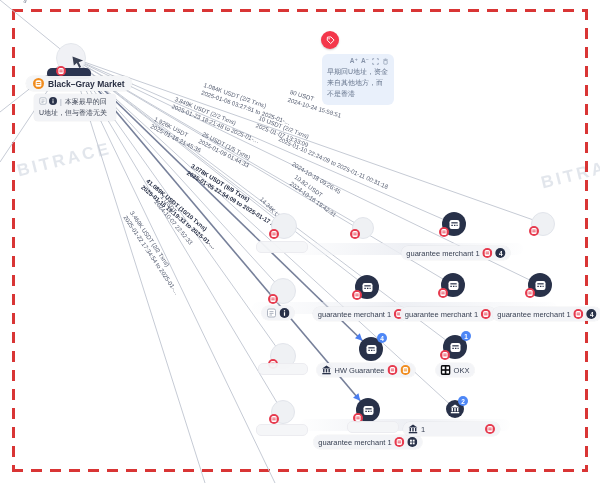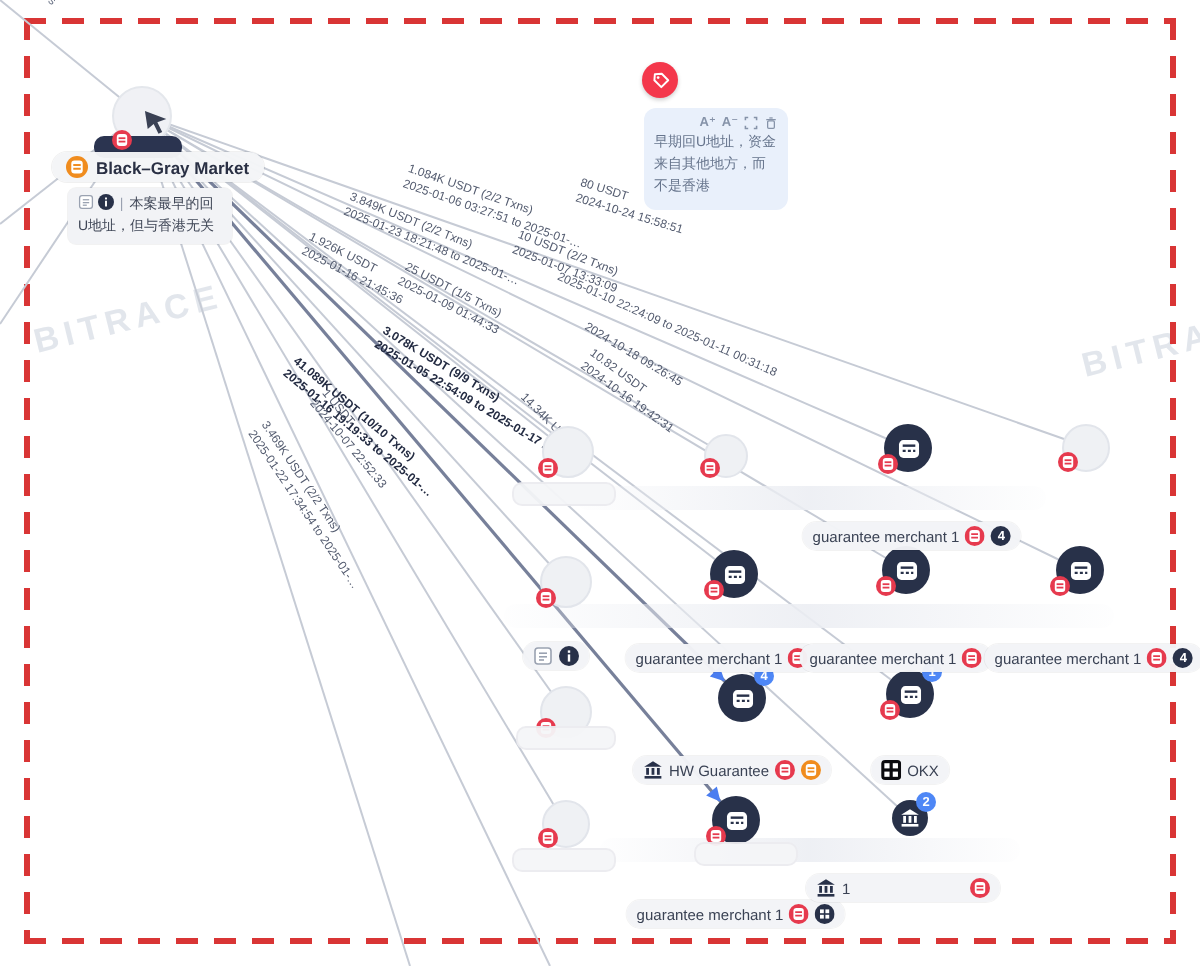--- a/index.html
+++ b/index.html
@@ -24,21 +24,21 @@
   .node{position:absolute;border-radius:50%;z-index:5;}
   .node.gray{background:#eff1f4;border:1px solid #e2e5eb;}
   .node.navy,.node.bank{background:#283149;display:flex;align-items:center;justify-content:center;}
   .badge{position:absolute;border-radius:50%;display:flex;align-items:center;justify-content:center;z-index:6;}
   .badge.red{width:10px;height:10px;left:-3px;bottom:-1px;}
   .badge.blue{width:10px;height:10px;right:-4px;top:-4px;background:#4e87f6;color:#fff;
               font-size:6.5px;font-weight:bold;}
   
   .pill{position:absolute;display:inline-flex;align-items:center;gap:3px;z-index:7;
         background:rgba(243,244,247,.97);border-radius:8px;padding:2px 5px;font-size:7.5px;
-        color:#3a4254;white-space:nowrap;box-shadow:0 0 0 .5px rgba(0,0,0,.05);margin-top:15px;}
+        color:#3a4254;white-space:nowrap;box-shadow:0 0 0 .5px rgba(0,0,0,.05);}
   .pill .cnt{background:#283149;color:#fff;border-radius:50%;min-width:10px;height:10px;
              display:inline-flex;align-items:center;justify-content:center;font-size:6.5px;font-weight:bold;}
   .pill .pic{display:inline-flex;}
   .pill .pic svg{width:10px;height:10px;display:block;}
   .blank{position:absolute;background:#f5f6f8;border:1px solid #ececf0;border-radius:5px;opacity:.95;z-index:6;}
   
   .src-circle{position:absolute;left:56px;top:43px;width:28px;height:28px;border-radius:50%;
               background:#f0f1f5;border:1px solid #e4e7ec;z-index:8;}
   .src-red{position:absolute;left:56px;top:62px;z-index:9;}
   .src-cursor{position:absolute;left:72px;top:55px;z-index:9;}

